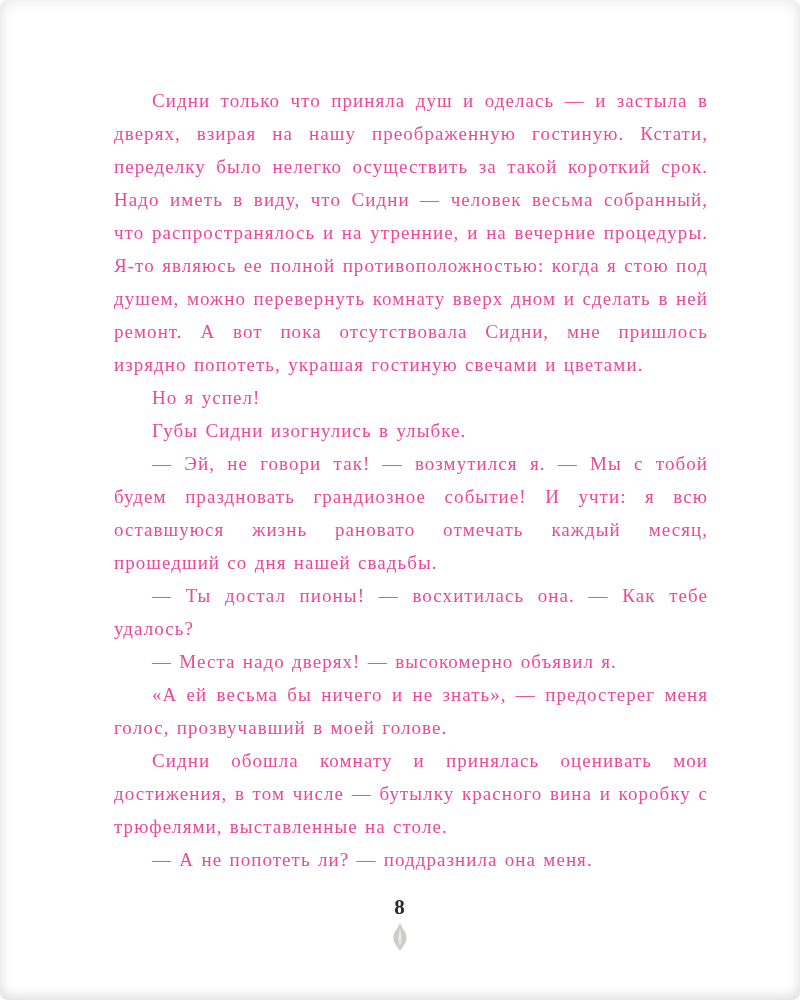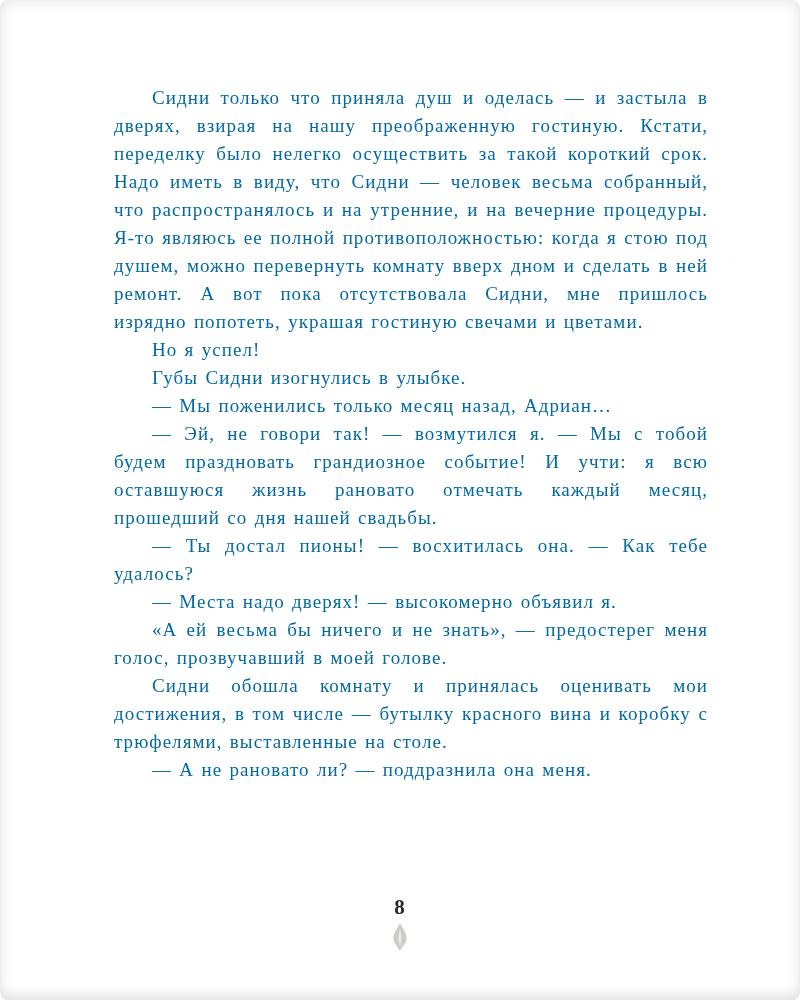--- a/index.html
+++ b/index.html
@@ -21,24 +21,24 @@
     background: #ffffff;
     border-radius: 8px;
     box-shadow: inset 0 0 16px rgba(0,0,0,0.10), inset 0 -6px 10px rgba(0,0,0,0.05);
     box-sizing: border-box;
   }
   .text-block {
     position: absolute;
     top: 84px;
     left: 114px;
     width: 594px;
-    color: #0369a1;
+    color: #ec4899;
     font-family: "Liberation Serif", "DejaVu Serif", serif;
     font-size: 19px;
-    line-height: 28px;
+    line-height: 33px;
     letter-spacing: 1.05px;
     word-spacing: 1.5px;
     text-align: justify;
     -webkit-hyphens: none;
     hyphens: none;
   }
   .text-block p {
     margin: 0;
     padding: 0;
     text-indent: 38px;
@@ -66,27 +66,26 @@
 </head>
 <body>
 
 <div class="canvas">
   <div class="page">
 
     <div class="text-block">
         <p>Сидни только что приняла душ и оделась — и застыла в дверях, взирая на нашу преображенную гостиную. Кстати, переделку было нелегко осуществить за такой короткий срок. Надо иметь в виду, что Сидни — человек весьма собранный, что распространялось и на утренние, и на вечерние процедуры. Я-то являюсь ее полной противоположностью: когда я стою под душем, можно перевернуть комнату вверх дном и сделать в ней ремонт. А вот пока отсутствовала Сидни, мне пришлось изрядно попотеть, украшая гостиную свечами и цветами.</p>
         <p>Но я успел!</p>
         <p>Губы Сидни изогнулись в улыбке.</p>
-        <p>— Мы поженились только месяц назад, Адриан…</p>
         <p>— Эй, не говори так! — возмутился я. — Мы с тобой будем праздновать грандиозное событие! И учти: я всю оставшуюся жизнь рановато отмечать каждый месяц, прошедший со дня нашей свадьбы.</p>
         <p>— Ты достал пионы! — восхитилась она. — Как тебе удалось?</p>
         <p>— Места надо дверях! — высокомерно объявил я.</p>
         <p>«А ей весьма бы ничего и не знать», — предостерег меня голос, прозвучавший в моей голове.</p>
         <p>Сидни обошла комнату и принялась оценивать мои достижения, в том числе — бутылку красного вина и коробку с трюфелями, выставленные на столе.</p>
-        <p>— А не рановато ли? — поддразнила она меня.</p>
+        <p>— А не попотеть ли? — поддразнила она меня.</p>
       </div>
 
     <div class="footer">
       <div class="page-number">8</div>
       <div class="ornament">
         <svg width="26" height="30" viewBox="0 0 26 30" aria-hidden="true">
           <path d="M13 1 C10.5 7.5 5.5 10.5 6.5 17.5 C7.2 22 10.8 24.5 13 29 C15.2 24.5 18.8 22 19.5 17.5 C20.5 10.5 15.5 7.5 13 1 Z" fill="#cdccc9"></path>
           <path d="M13 6 C12 12 10 16 13 24 C16 16 14 12 13 6 Z" fill="#ffffff" opacity="0.55"></path>
         </svg>
       </div>

